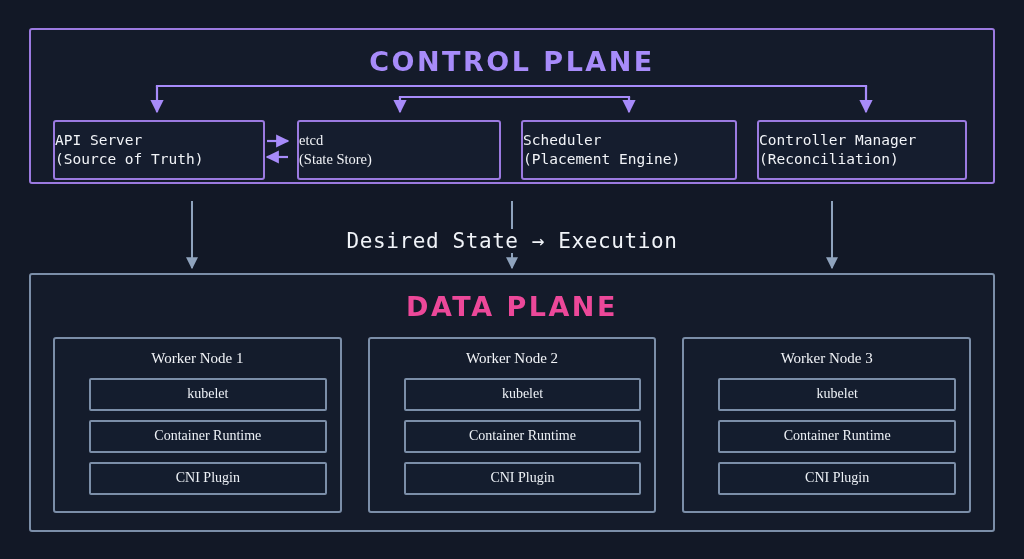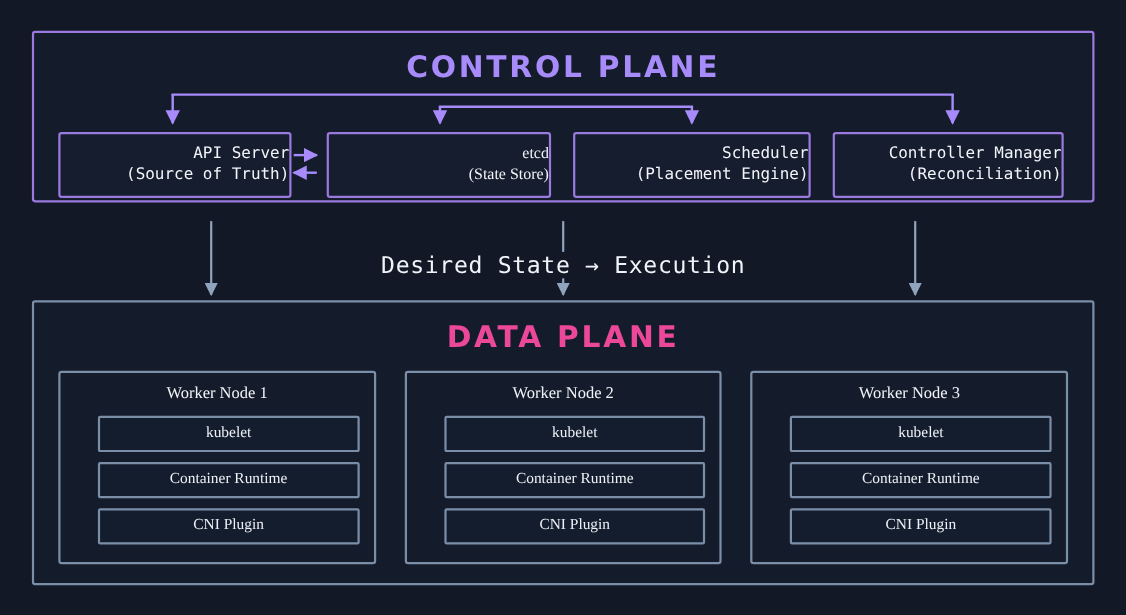--- a/index.html
+++ b/index.html
@@ -91,21 +91,21 @@
     align-items: stretch;
     gap: 0;
   }
 
   .cp-box {
     border: 2px solid #9b7ae0;
     background: #151d2e;
     border-radius: 3px;
     display: flex;
     flex-direction: column;
-    align-items: flex-end;
+    align-items: flex-start;
     justify-content: center;
     color: #f2f4f8;
     font-size: 14.5px;
     line-height: 1.32;
     text-align: center;
     white-space: nowrap;
   }
 
   .cp-box .l1, .cp-box .l2 { display: block; }
 

